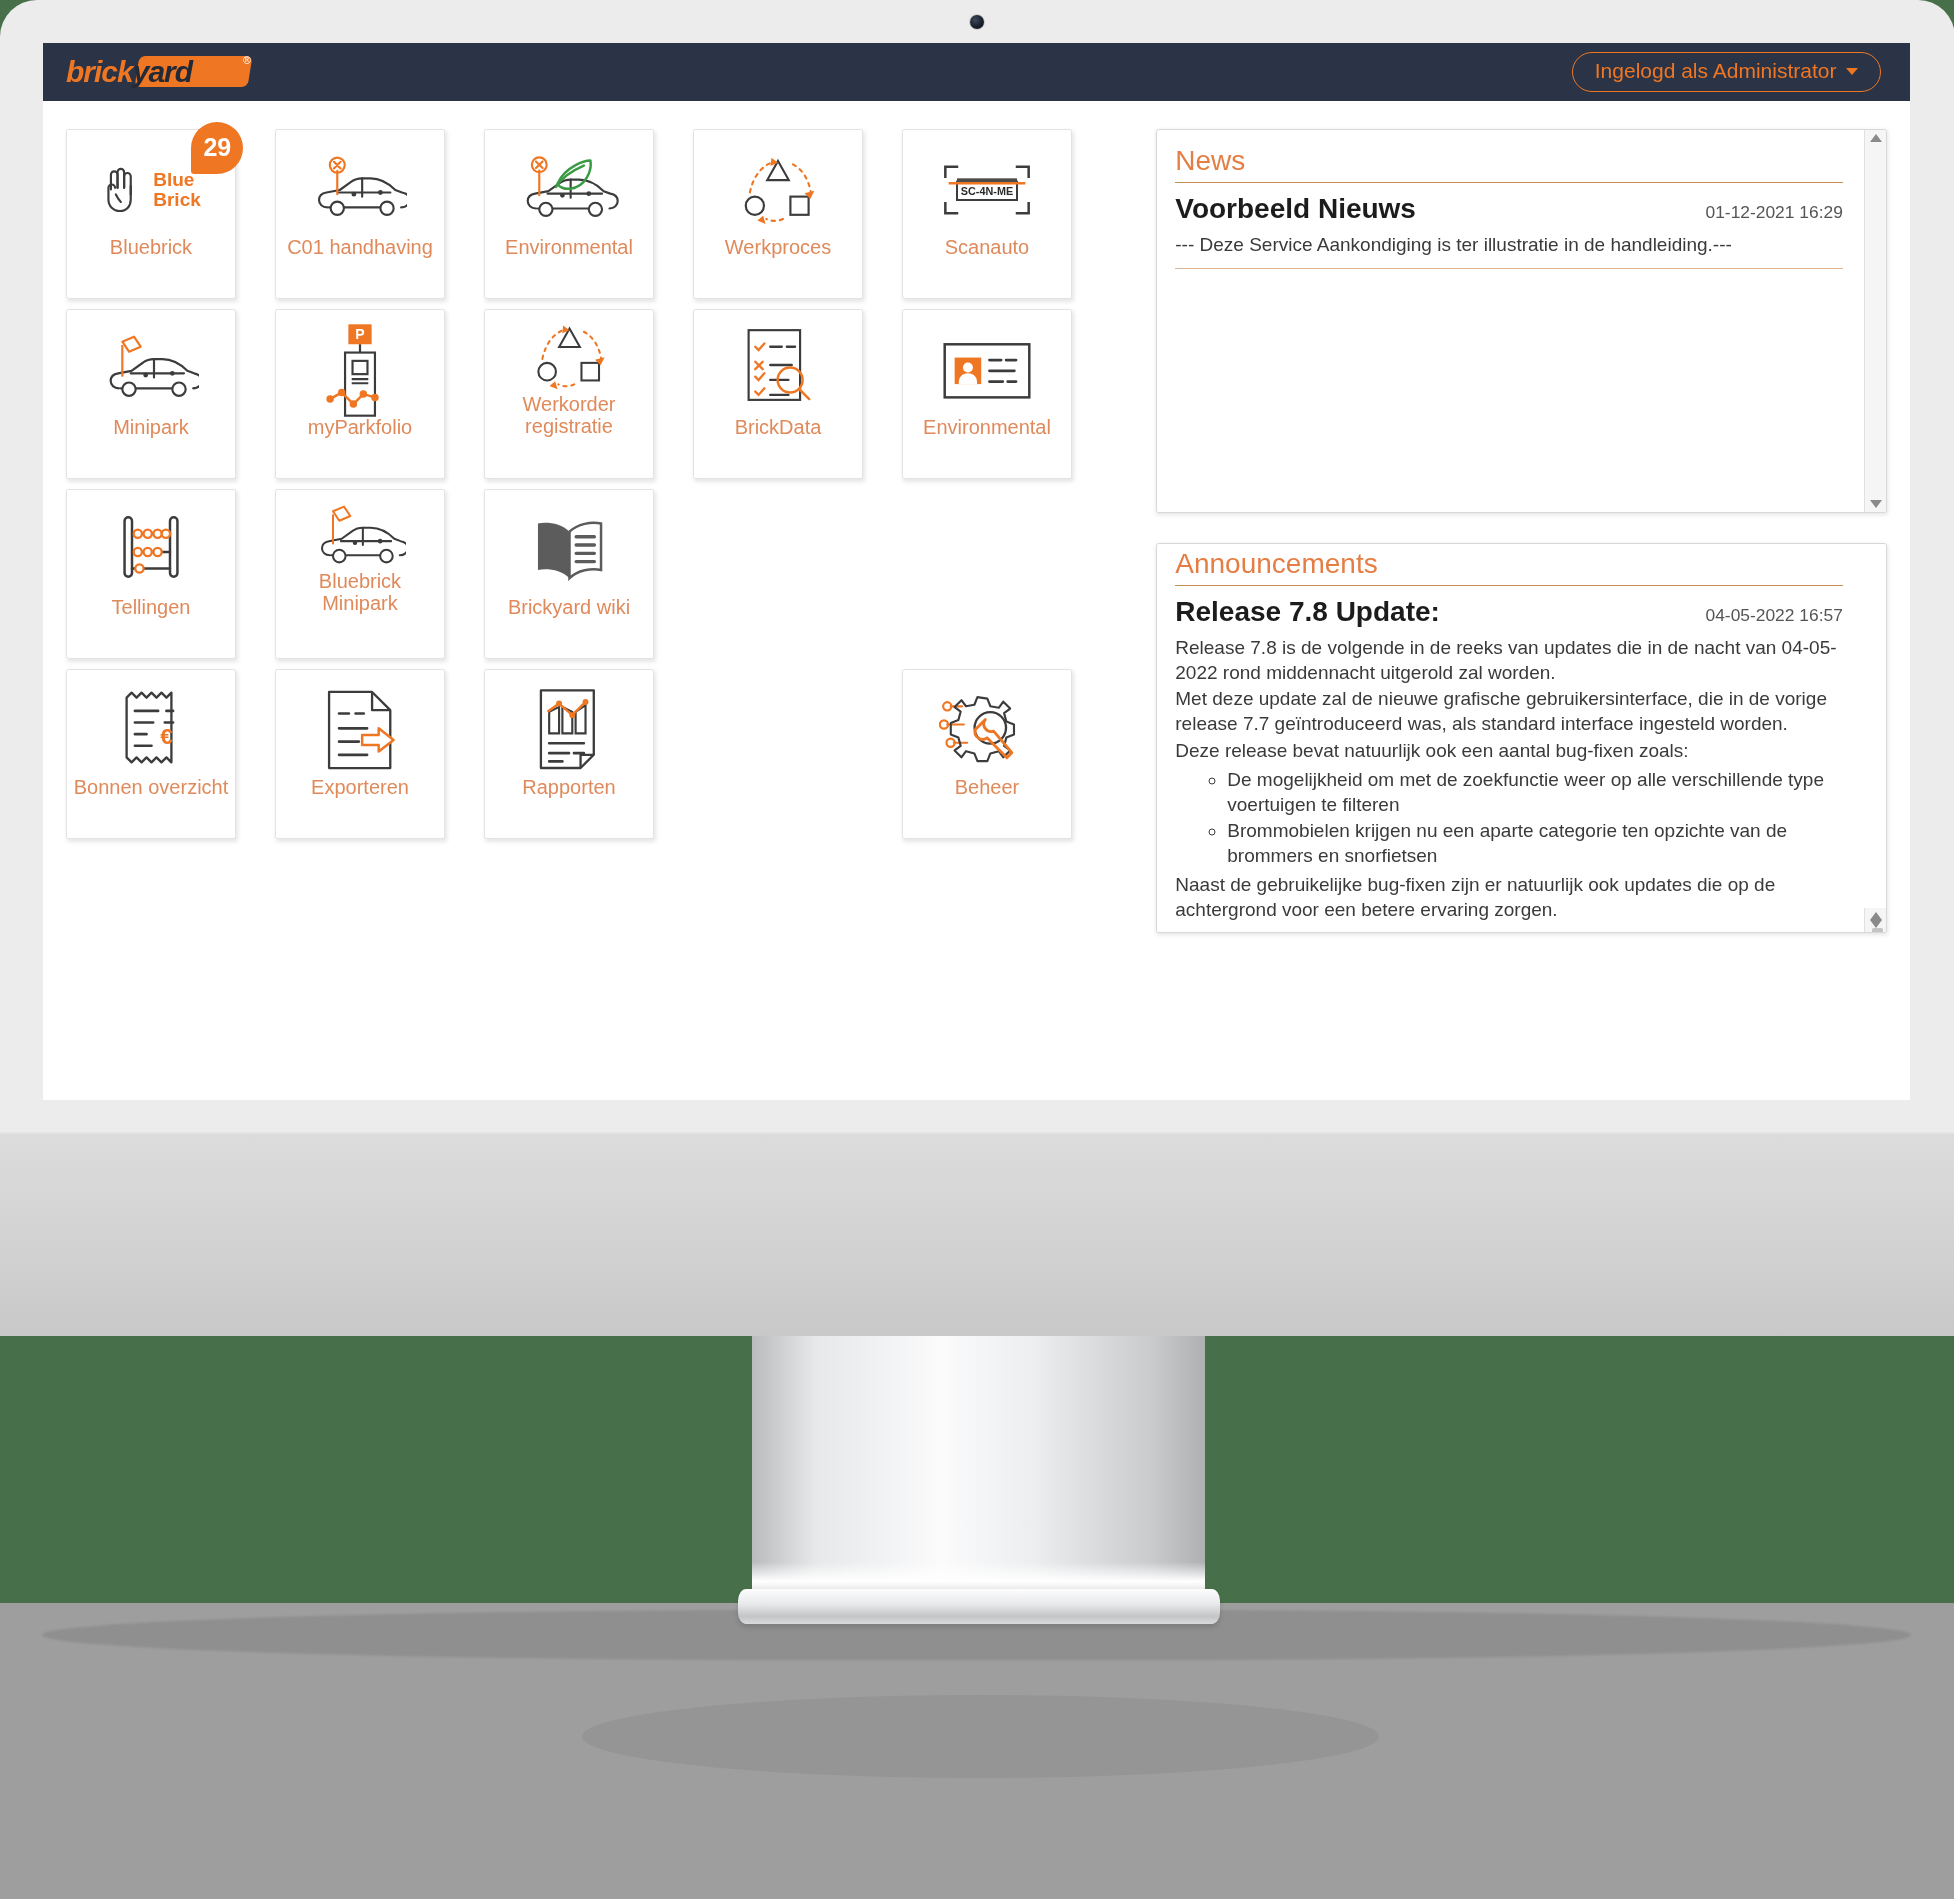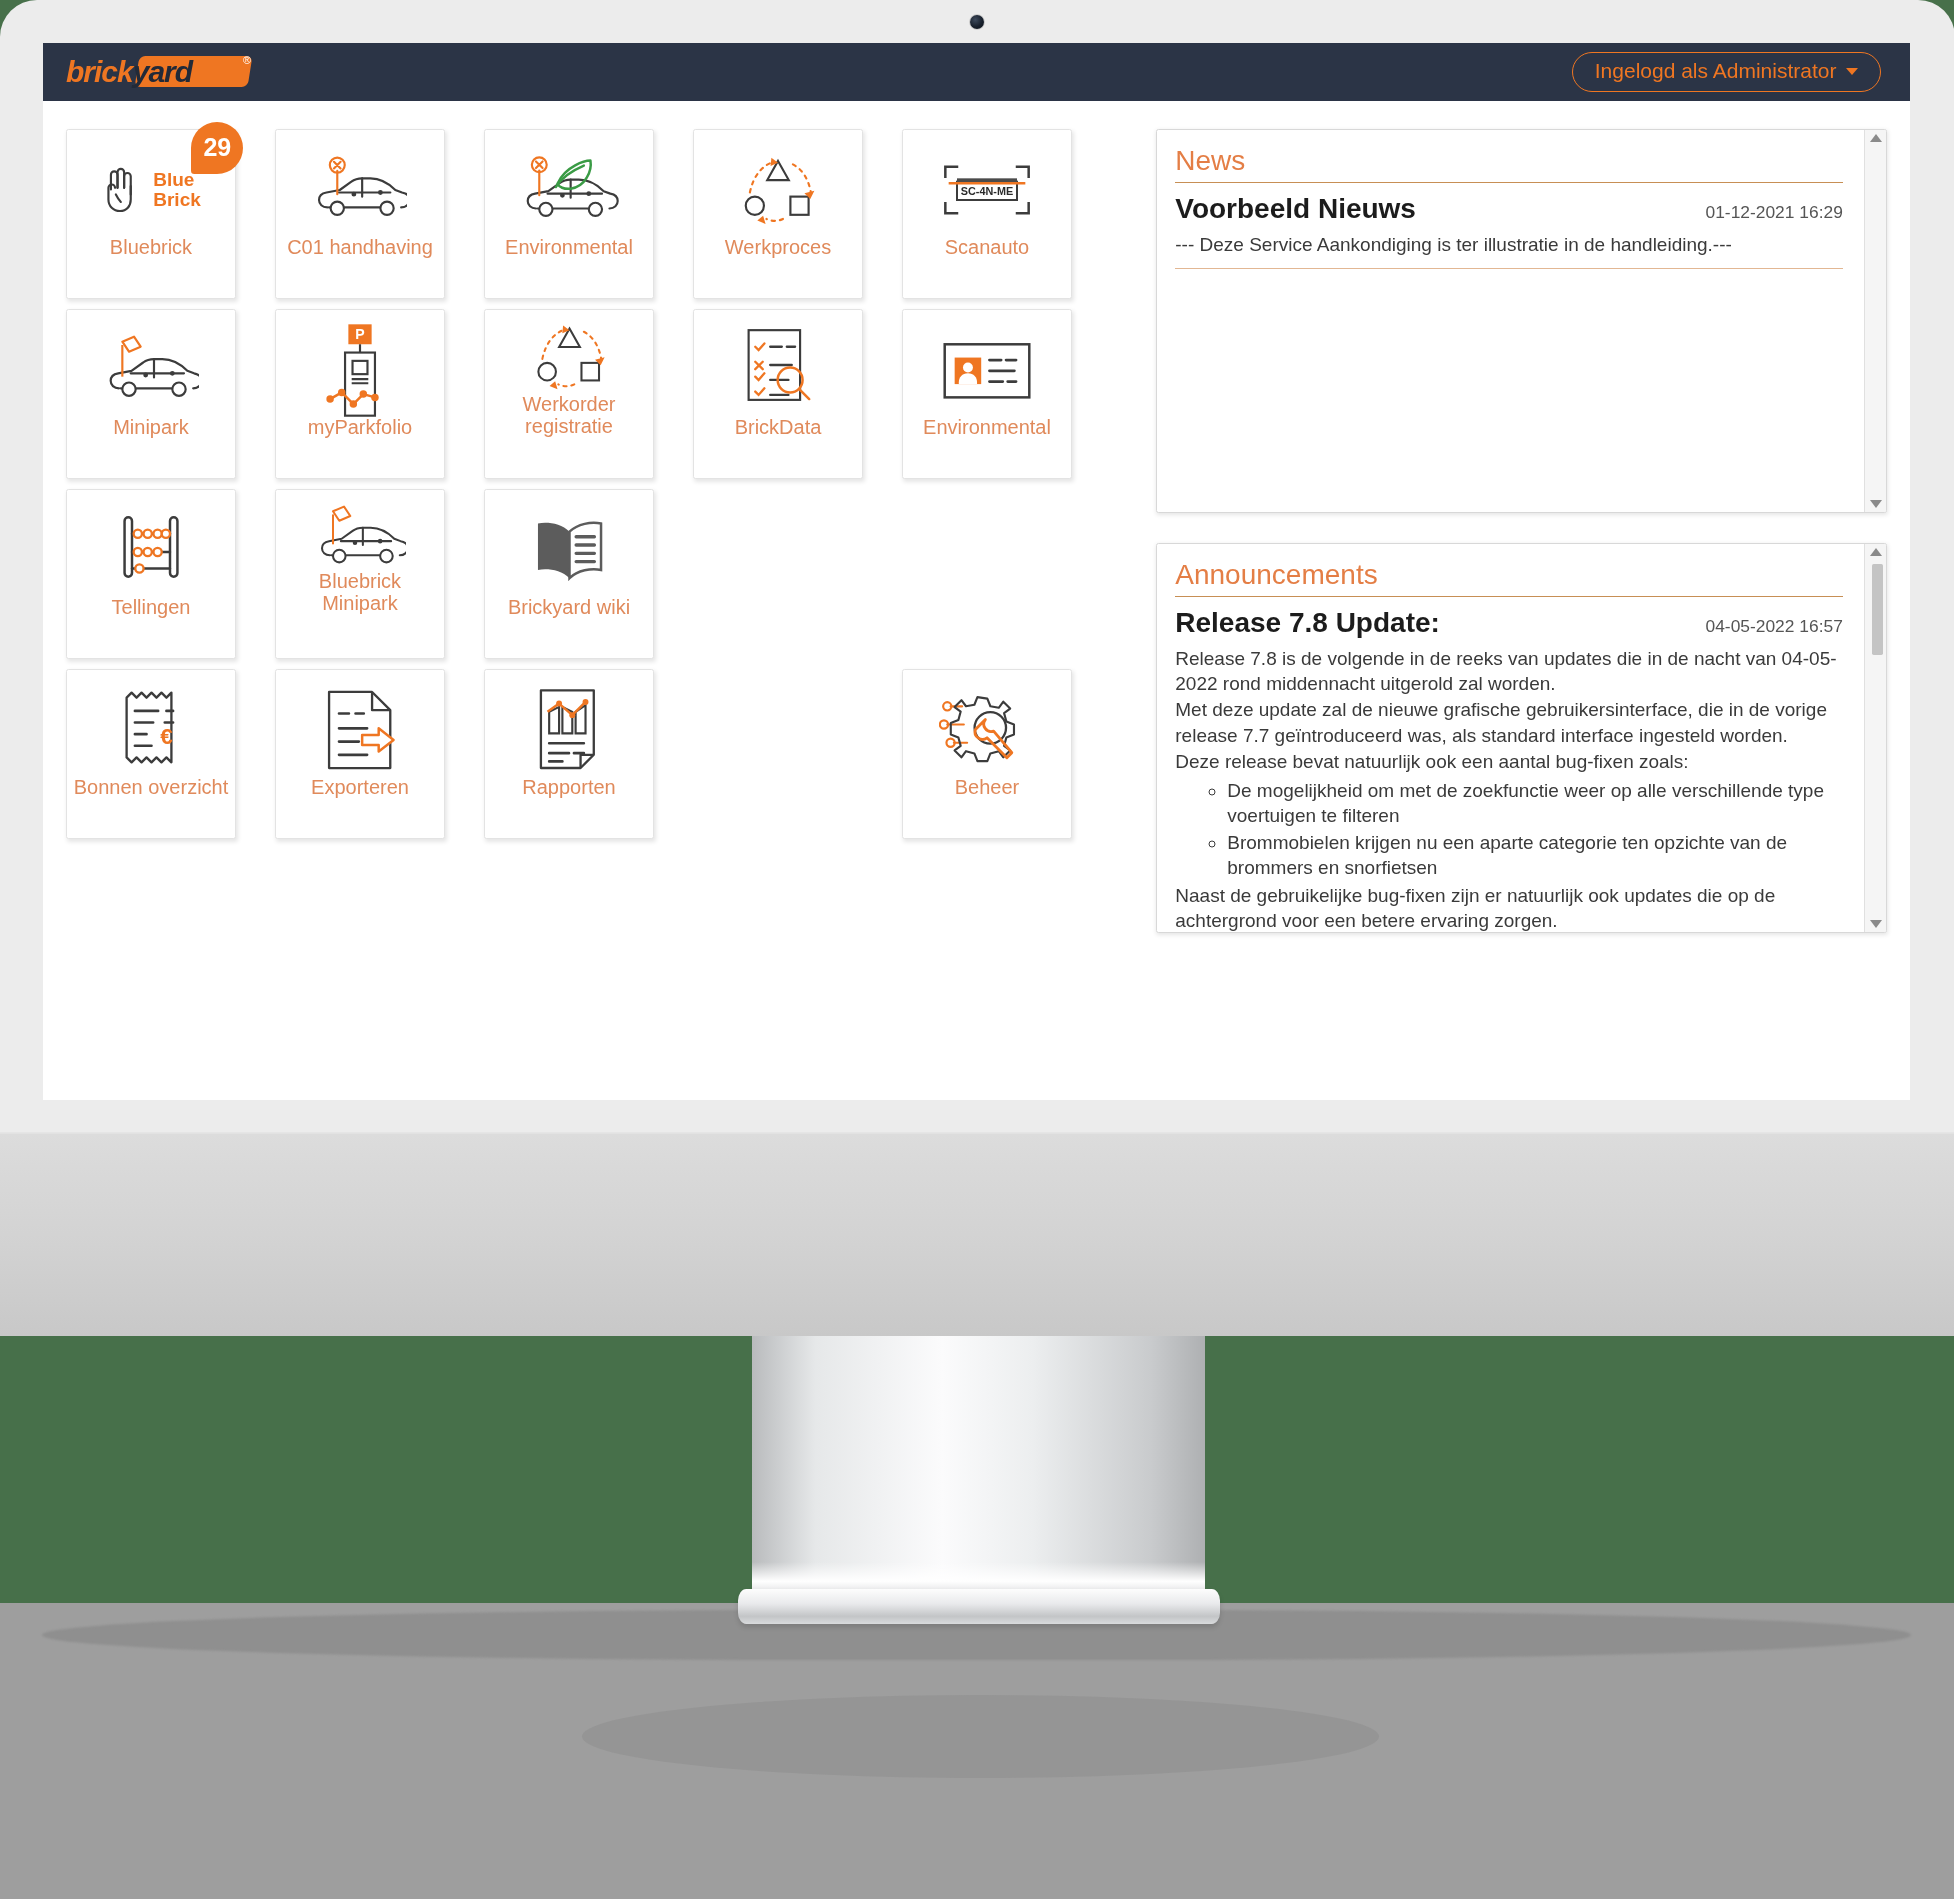--- a/index.html
+++ b/index.html
@@ -151,21 +151,21 @@
     width: 21.6px; background: #f5f5f5; border-left: 0.8px solid #e0e0e0;
     display: flex; flex-direction: column; justify-content: space-between;
     align-items: center; padding: 4.2px 0; flex: none; cursor: pointer;
   }
   .sarrow { width: 0; height: 0; border-left: 6.6px solid transparent; border-right: 6.6px solid transparent; }
   .sarrow.up { border-bottom: 8.3px solid #8a8a8a; }
   .sarrow.down { border-top: 8.3px solid #8a8a8a; }
   .sthumb { position: absolute; right: 3.3px; width: 10.8px; background: #c4c4c4; border-radius: 1.7px; }
 
   .news-panel { height: 384px; margin-bottom: 30px; }
-  .ann-panel { height: 390px; }
+  .ann-panel { height: 390px; align-items: flex-end; }
 </style>
 </head>
 <body>
 
 <div class="scene">
 
   <div class="desk"></div>
   <div class="desk-shadow"></div>
   <div class="desk-shadow2"></div>
 

